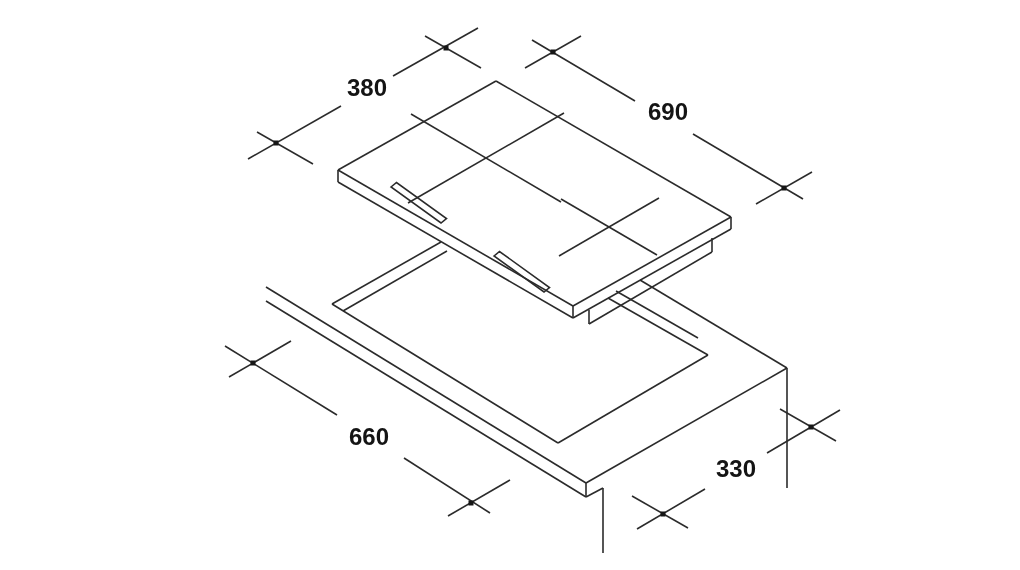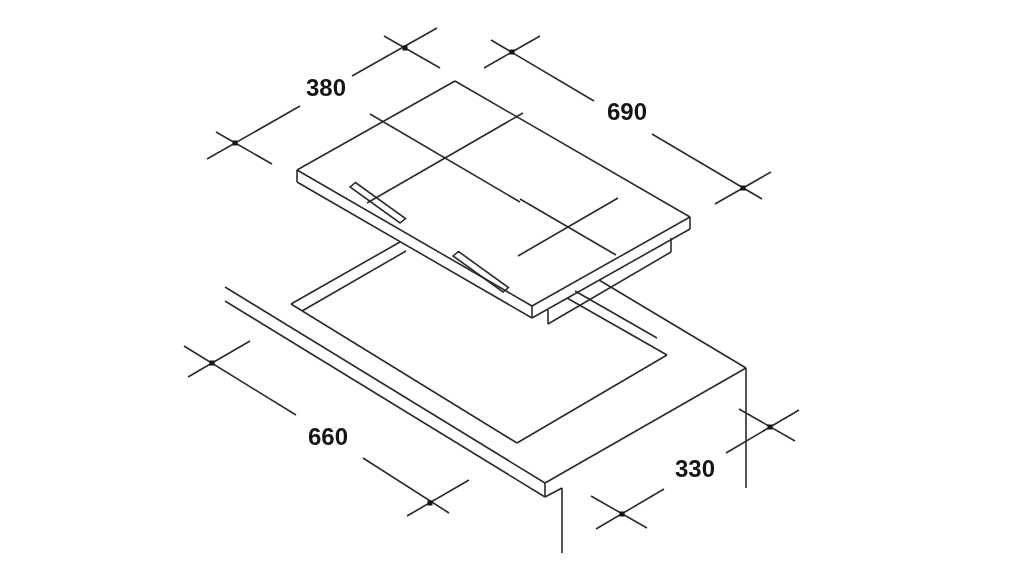--- a/index.html
+++ b/index.html
@@ -6,20 +6,21 @@
     margin: 0;
     padding: 0;
     background: #ffffff;
   }
   #stage {
     position: relative;
     width: 831px;
     height: 570px;
     background: #ffffff;
     overflow: hidden;
+    padding-left: 41px;
   }
   svg { display: block; }
   .ln {
     stroke: #2b2b2b;
     stroke-width: 1.6;
     fill: none;
     stroke-linecap: butt;
   }
   .dot {
     fill: #161616;

